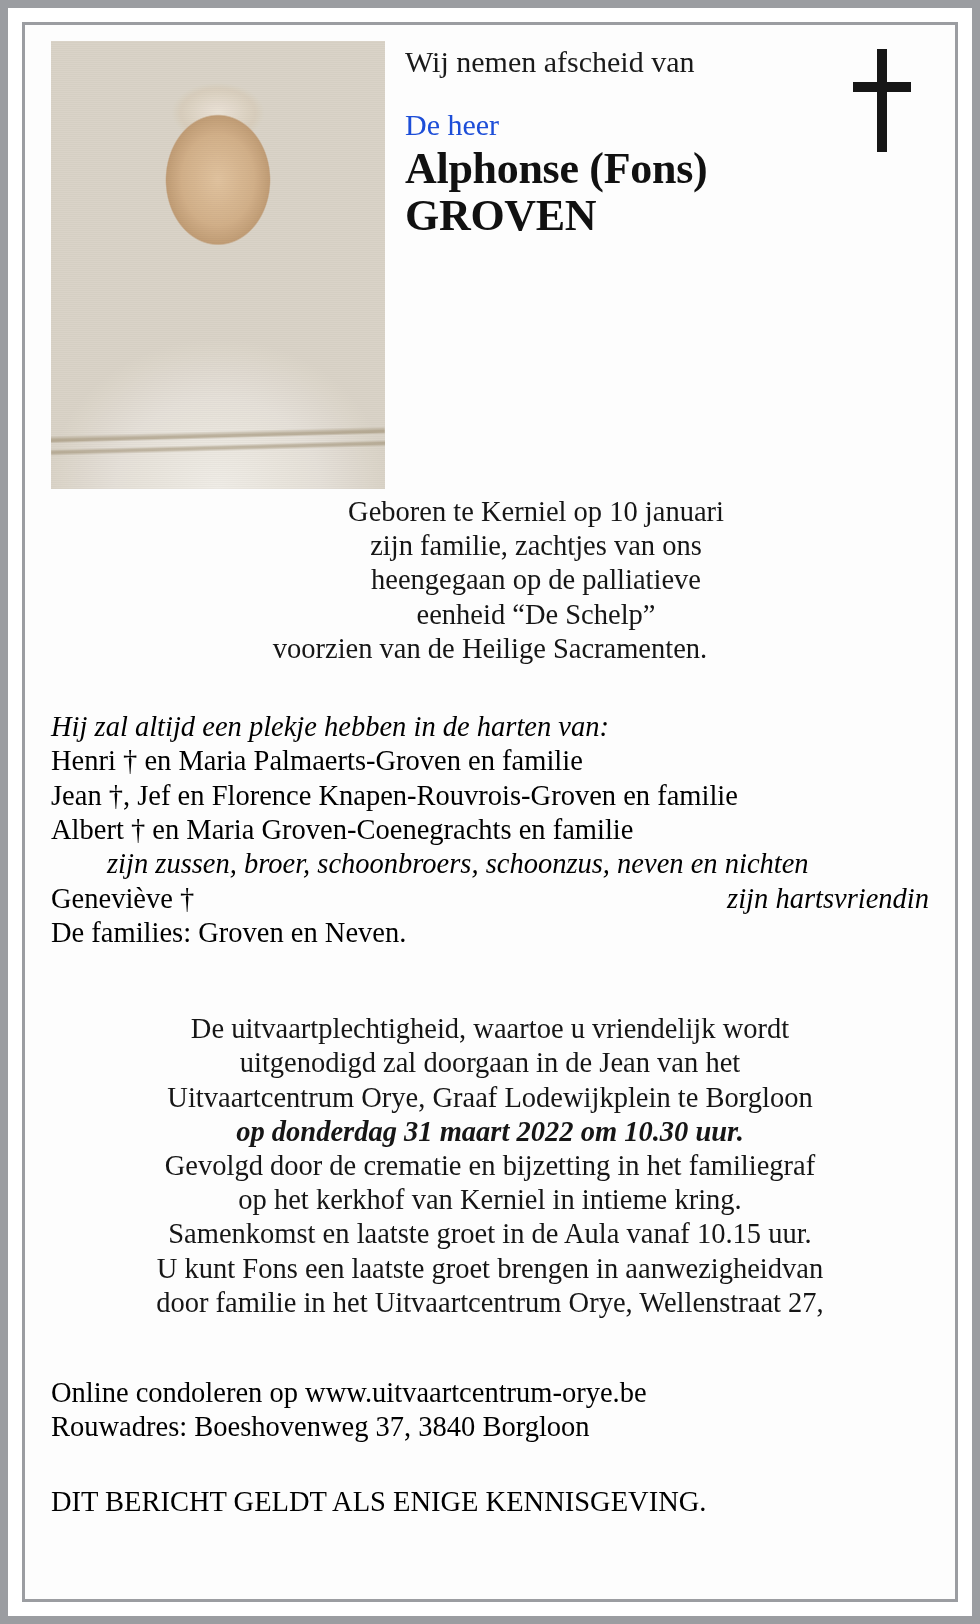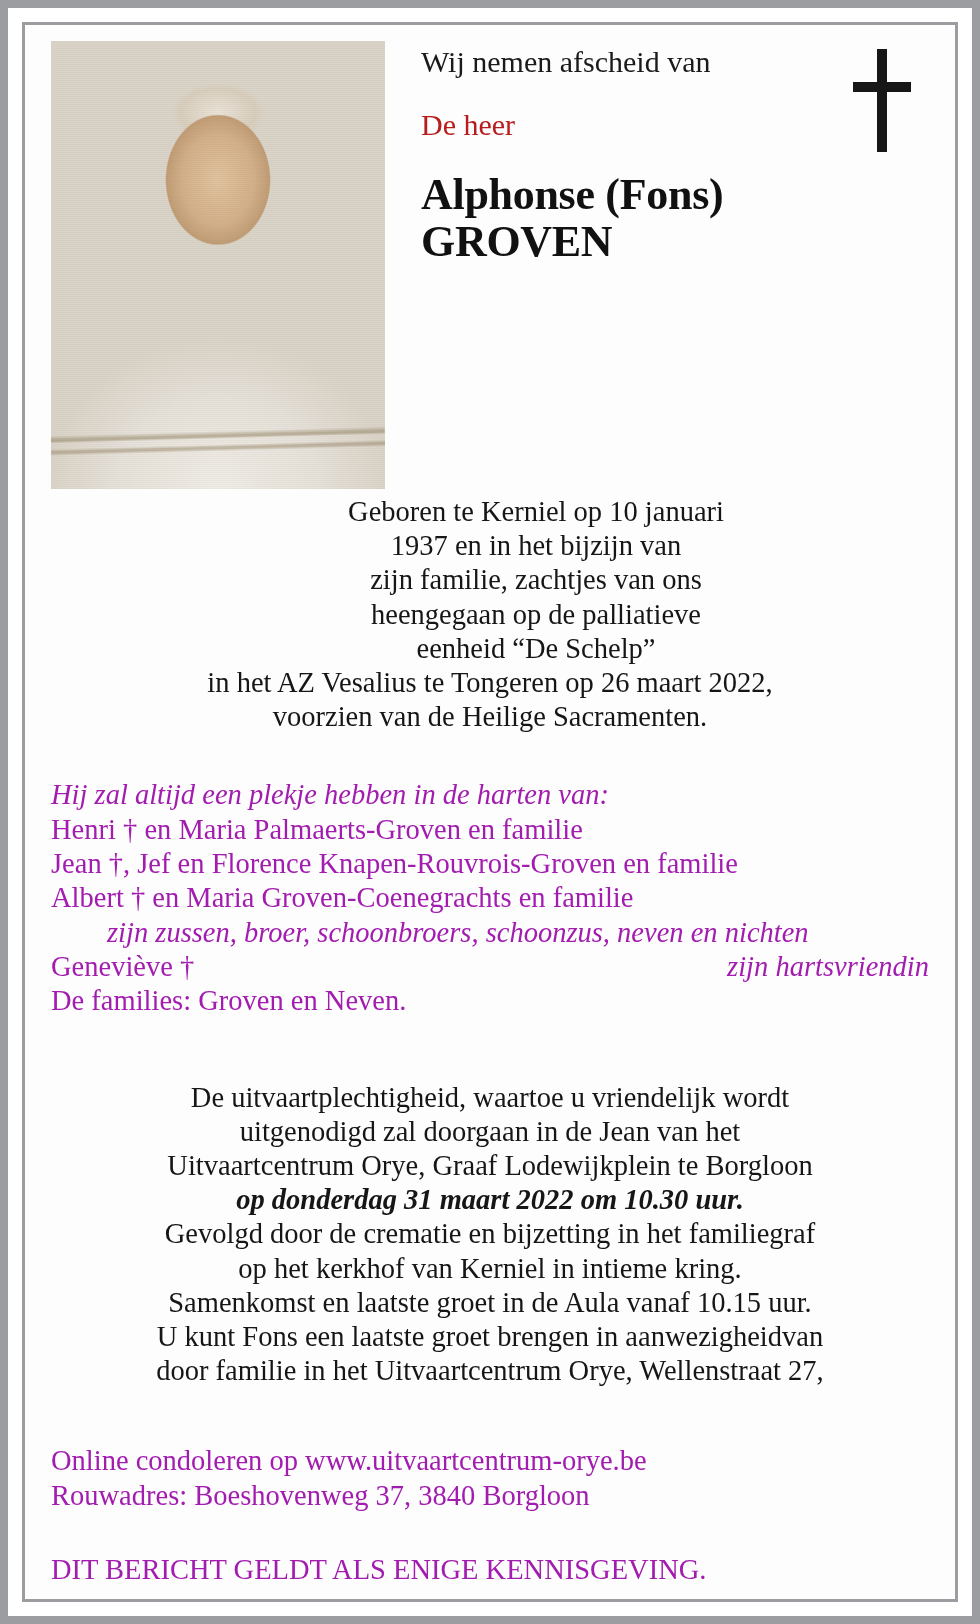--- a/index.html
+++ b/index.html
@@ -34,21 +34,21 @@
     position:absolute; inset:0;
     background:#fdfdfd;
     padding:14px 26px 0 26px;
     display:flex; flex-direction:column;
   }
 
   
   .header-row{
     display:flex;
     align-items:flex-start;
-    gap:16px;
+    gap:0;
   }
 
   
   .photo-wrap{
     width:334px; flex:0 0 334px;
     height:448px;
     position:relative;
     overflow:hidden;
     margin-top:2px;
   }
@@ -107,22 +107,22 @@
     padding-top:6px;
     min-width:0;
   }
   .farewell{
     font-size:30px; line-height:1.16;
     color:#1a1a1a;
     margin-bottom:28px;
   }
   .title-line{
     font-size:30px; line-height:1.16;
-    color:#b91c1c;
-    margin-bottom:28px;
+    color:#1d4ed8;
+    margin-bottom:2px;
   }
   .name{
     font-weight:bold;
     font-size:44px; line-height:1.08;
     letter-spacing:-0.3px;
     color:#111;
   }
   .name .surname{ display:block; }
 
   
@@ -147,21 +147,21 @@
   .p-center{
     text-align:center;
     font-size:28.5px;
     line-height:1.2;
     color:#161616;
   }
   .p-left{
     text-align:left;
     font-size:28.5px;
     line-height:1.205;
-    color:#a21caf;
+    color:#000000;
   }
   .italic{ font-style:italic; }
   .bold{ font-weight:bold;font-style:italic; }
 
   .birth-block{
     margin-top:6px;
     padding-left:92px;
     text-align:center;
   }
   .birth-block .wide{
@@ -204,25 +204,23 @@
           </div>
 
           <div class="cross-wrap">
             <div class="cross-v"></div>
             <div class="cross-h"></div>
           </div>
         </div>
 
         <div class="birth-block p-center">
           <div>Geboren te Kerniel op 10 januari</div>
-          <div>1937 en in het bijzijn van</div>
           <div>zijn familie, zachtjes van ons</div>
           <div>heengegaan op de palliatieve</div>
           <div>eenheid “De Schelp”</div>
-          <div class="wide">in het AZ Vesalius te Tongeren op 26 maart 2022,</div>
           <div class="wide">voorzien van de Heilige Sacramenten.</div>
         </div>
 
         <div class="family-block p-left">
           <div class="italic">Hij zal altijd een plekje hebben in de harten van:</div>
           <div>Henri † en Maria Palmaerts-Groven en familie</div>
           <div>Jean †, Jef en Florence Knapen-Rouvrois-Groven en familie</div>
           <div>Albert † en Maria Groven-Coenegrachts en familie</div>
           <div class="italic indent">zijn zussen, broer, schoonbroers, schoonzus, neven en nichten</div>
           <div class="split-row">

